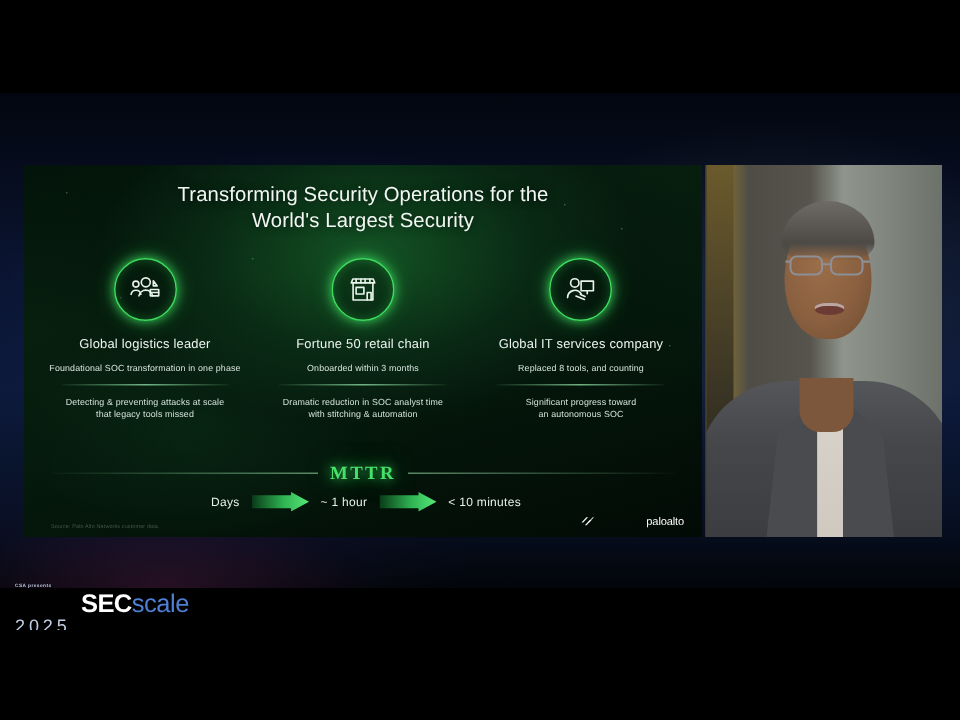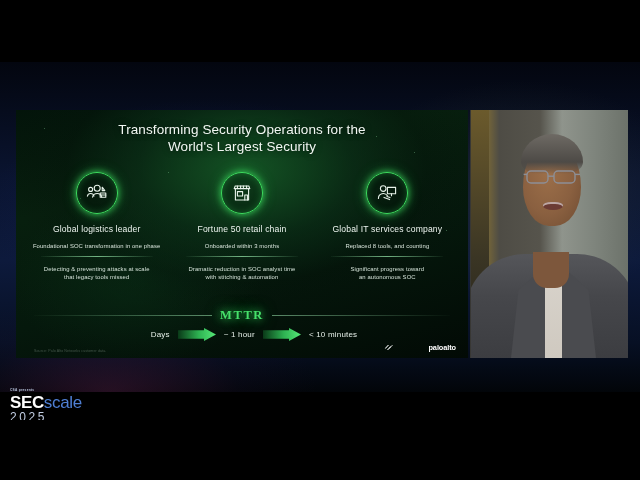--- a/index.html
+++ b/index.html
@@ -150,21 +150,21 @@
     color: #46e06a;
     font-size: 12.5px;
     font-weight: 700;
     letter-spacing: 1.6px;
     text-shadow: 0 0 8px rgba(60,225,100,0.9), 0 0 16px rgba(40,190,80,0.55);
     font-family: Liberation Serif, serif;
   }
 
   .mttr-row {
     position: absolute;
-    left: 12px; top: 218px; width: 452px;
+    left: 2px; top: 218px; width: 452px;
     display: flex; align-items: center; justify-content: center;
     gap: 8px;
   }
   .mttr-step {
     color: #e6efe8;
     font-size: 8px;
     letter-spacing: 0.2px;
     white-space: nowrap;
   }
   .mttr-arrow {
@@ -183,21 +183,21 @@
   }
   .pan-logo {
     position: absolute;
     right: 12px; bottom: 6px;
     display: flex; align-items: center; gap: 3px;
   }
   .pan-mark { width: 9px; height: 9px; display: block; }
   .pan-word {
     color: #ffffff;
     font-size: 7.4px;
-    font-weight: 700;
+    font-weight: 400;
     letter-spacing: -0.1px;
     margin-left: 32px;
   }
 
   
   .speaker {
     position: absolute;
     left: 470px; top: 110px; width: 158px; height: 248px;
     overflow: hidden;
     background: #2c2b28;
@@ -272,21 +272,21 @@
     z-index: 30;
   }
   .sec-presents {
     color: #b9c6de;
     font-size: 3.2px;
     letter-spacing: 0.3px;
     margin-bottom: 1px;
     font-weight: 700;
   }
   .sec-main {
-    display: flex; align-items: center;
+    display: flex; align-items: center; margin-left: 44px;
   }
   .sec-white {
     color: #ffffff;
     font-size: 17px;
     font-weight: 700;
     letter-spacing: -0.4px;
   }
   .sec-blue {
     color: #4f7fd4;
     font-size: 17px;

